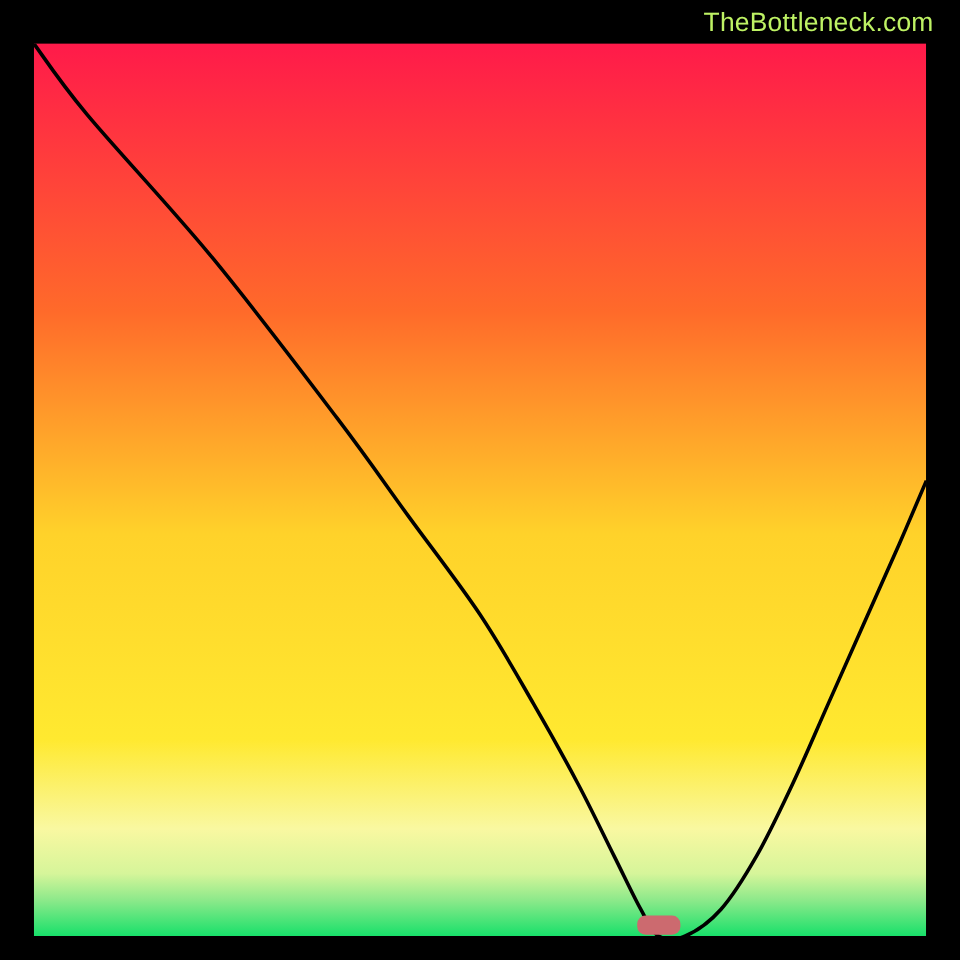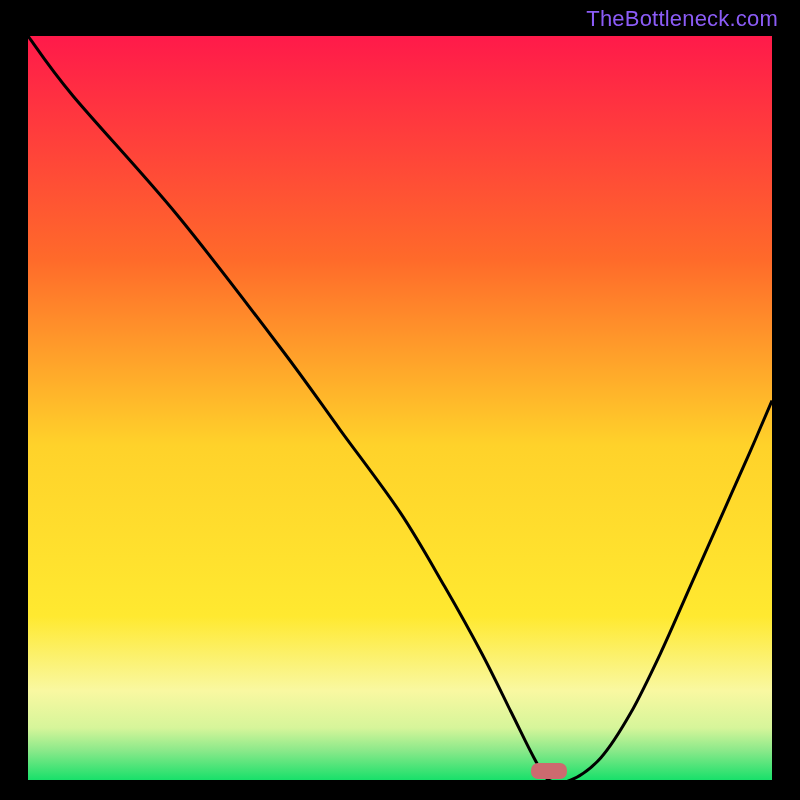--- a/index.html
+++ b/index.html
@@ -40,21 +40,21 @@
     position: absolute;
     left: 0;
     top: 0;
     width: 100%;
     height: 100%;
   }
   .watermark {
     position: absolute;
     top: 6px;
     right: 22px;
-    color: #8b5cf6;
+    color: #bef264;
     font-size: 22px;
     font-weight: 500;
     letter-spacing: 0.2px;
   }
   .marker {
     position: absolute;
     width: 36px;
     height: 16px;
     border-radius: 7px;
     background: #cc6a6f;

